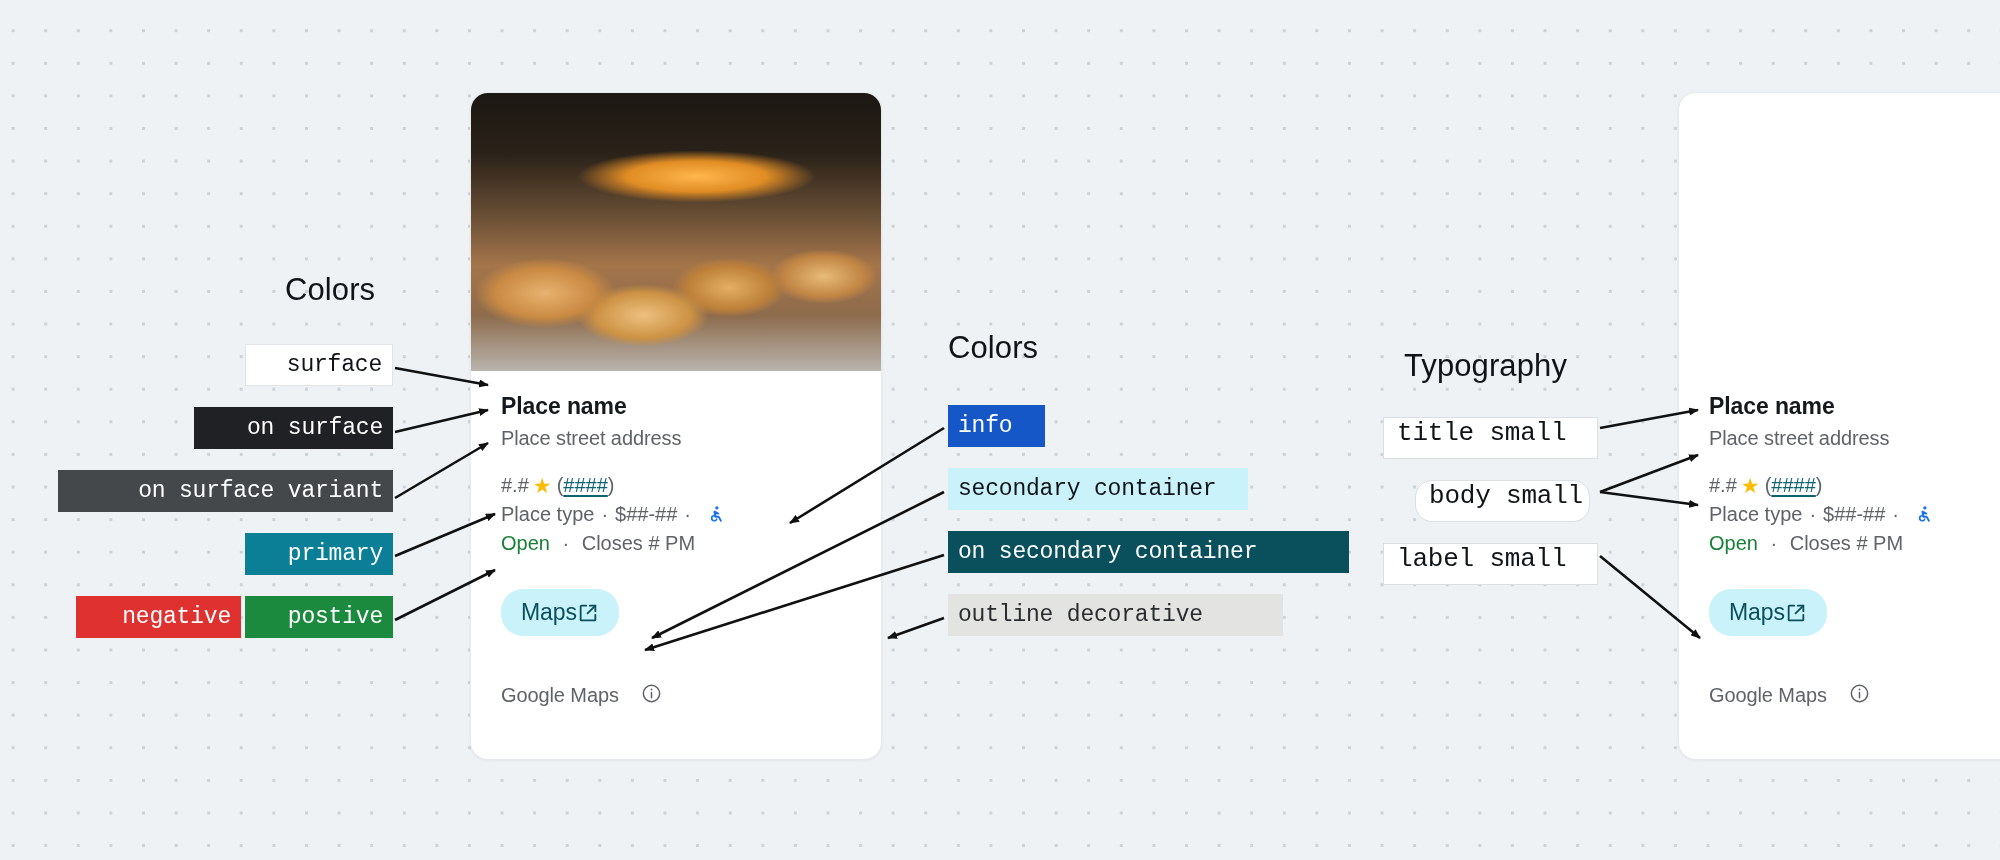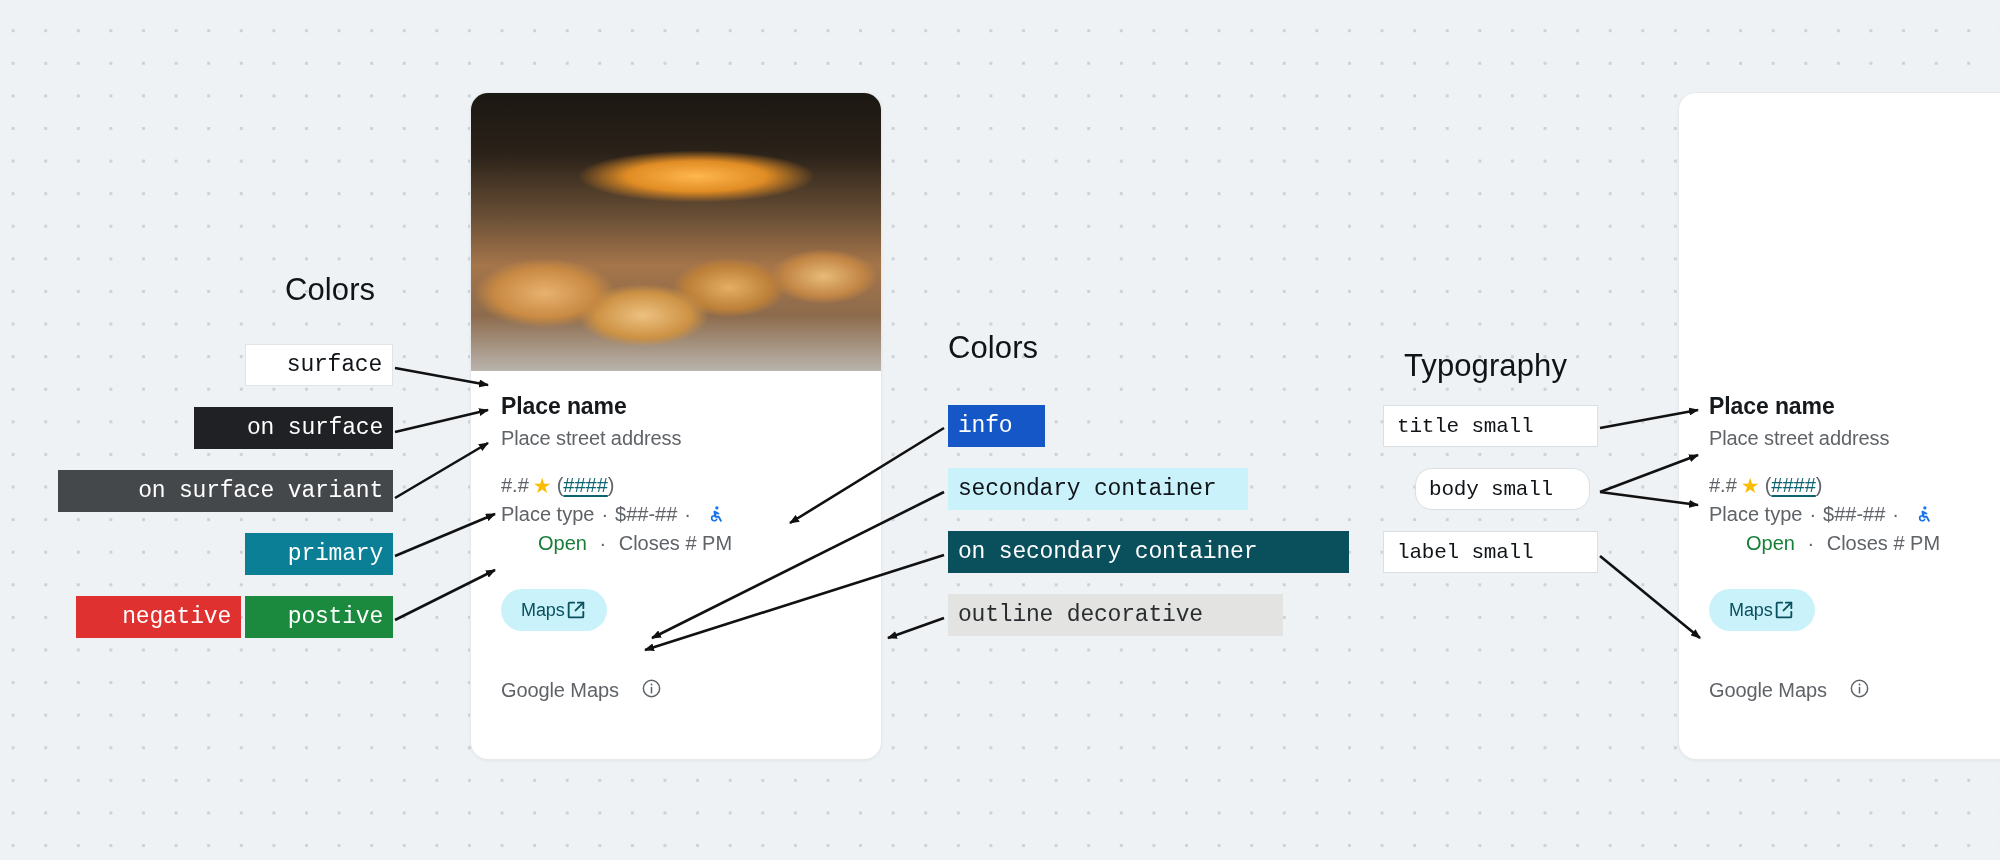--- a/index.html
+++ b/index.html
@@ -84,33 +84,33 @@
   .reviews { color: #0d6470; text-decoration: underline; text-decoration-color: #0d6470; text-underline-offset: 3px; }
   .paren { color: #5f6368; }
   .type-row {
     font-size: 20px;
     color: #5f6368;
     white-space: nowrap;
     display: flex;
     align-items: center;
   }
   .access-icon { margin-left: 9px; display: inline-flex; align-items: center; }
-  .hours-row { font-size: 20px; white-space: nowrap; margin-left: 37px; }
+  .hours-row { font-size: 20px; white-space: nowrap; }
   .open { color: #188038; }
   .closes { color: #5f6368; }
 
   .maps-btn {
     display: inline-flex;
     align-items: center;
     background: #c9f2fa;
     color: #0a4f5c;
     border: none;
     border-radius: 22px;
     padding: 10px 20px;
-    font-size: 18px;
+    font-size: 23px;
     font-weight: 500;
     font-family: "Liberation Sans", sans-serif;
     cursor: pointer;
     letter-spacing: -0.1px;
   }
   .maps-btn svg { display: block; }
 
   .footer-row {
     display: flex;
     align-items: center;
@@ -121,27 +121,27 @@
   
   #links { position: absolute; left: 0; top: 0; width: 2000px; height: 860px; pointer-events: none; }
 
   
   .typo-box {
     position: absolute;
     height: 42px;
     background: #ffffff;
     border: 1px solid #d9dfe2;
     display: flex;
-    align-items: center;
     padding: 0 13px;
     font-family: "Liberation Mono", monospace;
-    font-size: 21px;
+    font-size: 26px;
     color: #101418;
     letter-spacing: -0.2px;
     white-space: nowrap;
+    margin-top: 12px;
   }
 
   
   .photo-bakery {
     width: 100%; height: 100%;
     background:
       radial-gradient(ellipse 22% 16% at 18% 72%, #e8b270 0%, #c98a43 55%, rgba(160,110,55,0) 78%),
       radial-gradient(ellipse 20% 14% at 42% 80%, #edc180 0%, #cd9244 58%, rgba(160,110,55,0) 80%),
       radial-gradient(ellipse 17% 13% at 63% 70%, #e4ae63 0%, #bd8039 60%, rgba(160,110,55,0) 82%),
       radial-gradient(ellipse 16% 12% at 86% 66%, #e8bb78 0%, #c28544 60%, rgba(160,110,55,0) 82%),

